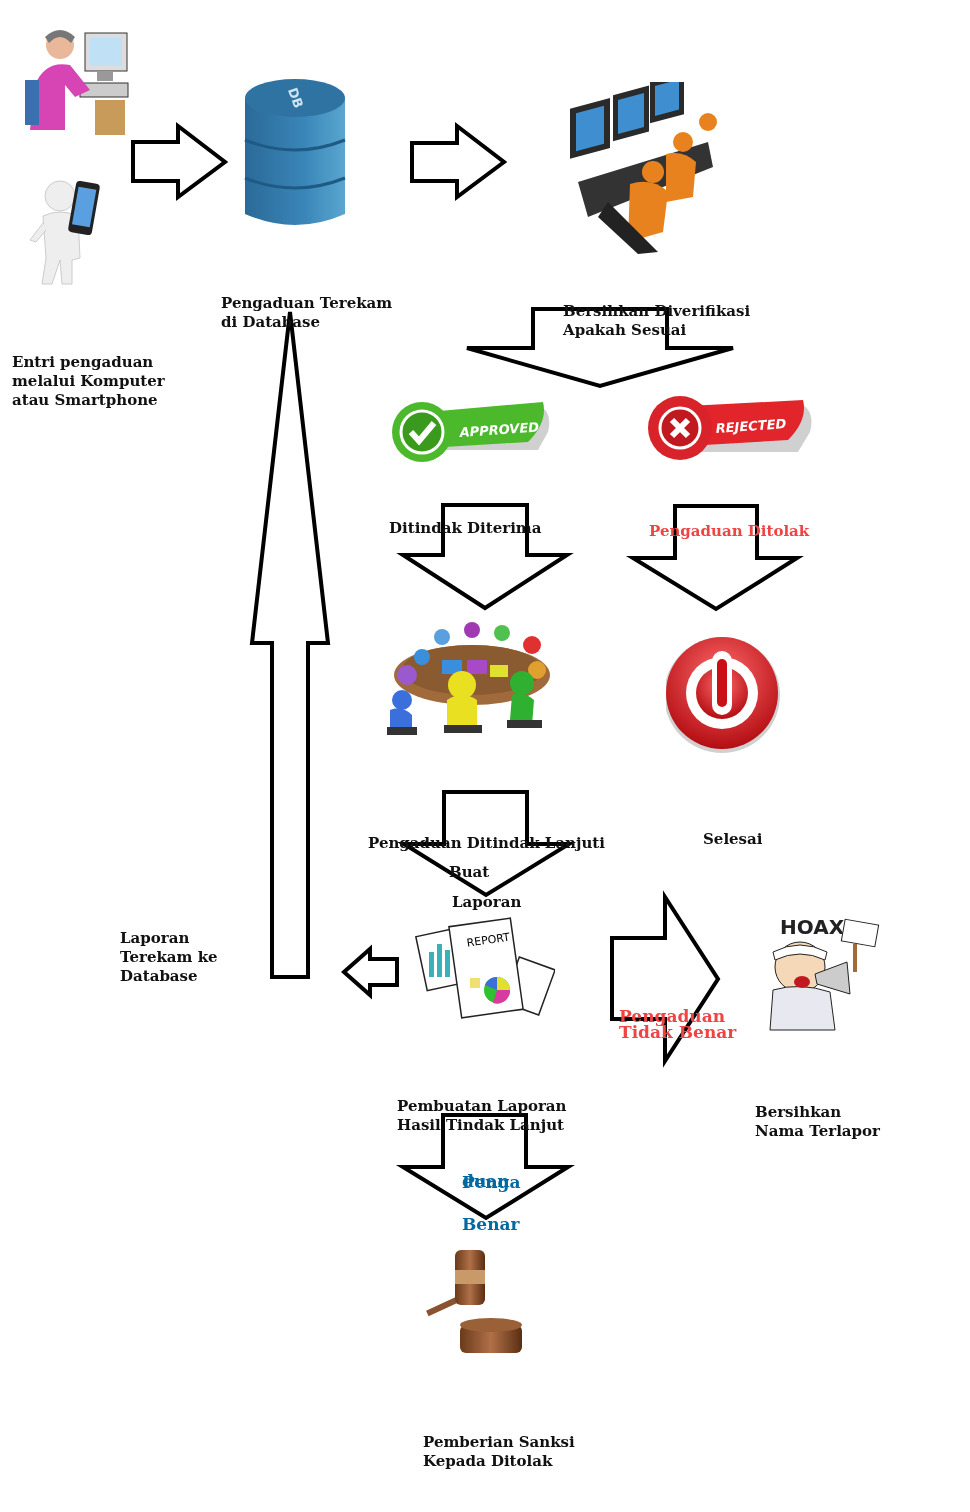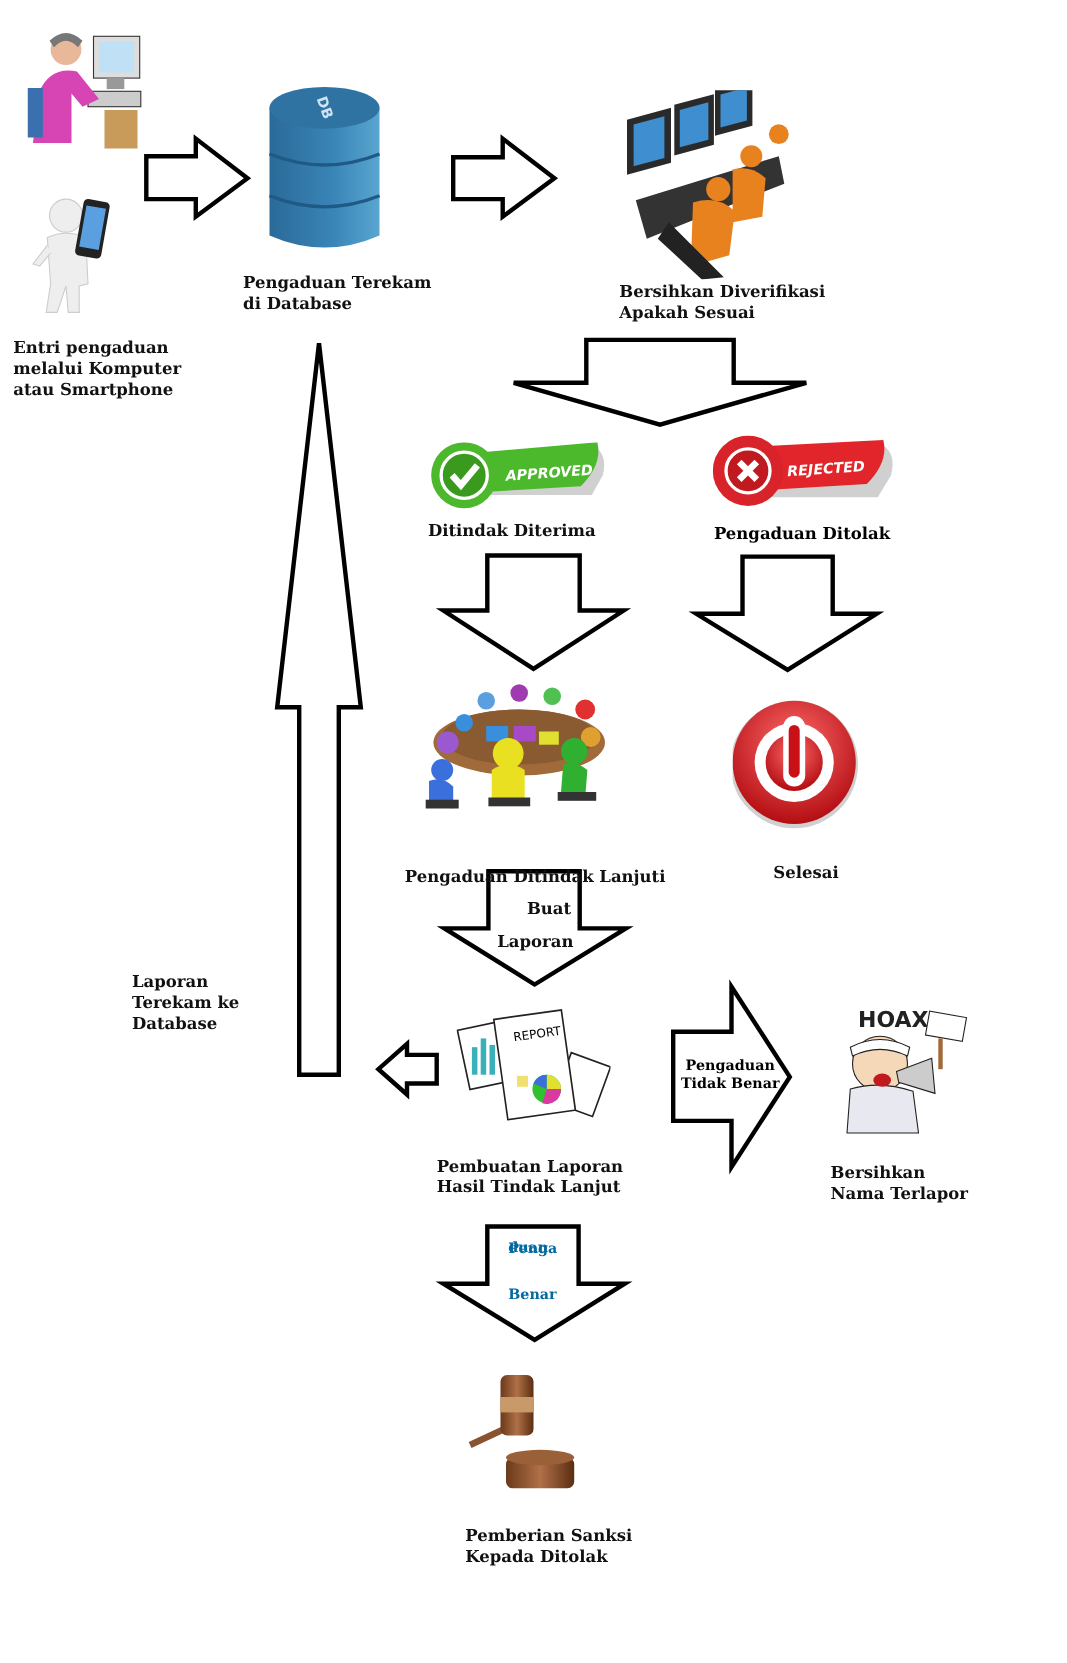--- a/index.html
+++ b/index.html
@@ -1,21 +1,21 @@
 <!DOCTYPE html>
 <html><head>
 <meta charset="utf-8">
 <style>
   html, body { margin:0; padding:0; background:#ffffff; }
   body { width:970px; height:1512px; position:relative; overflow:hidden;
          font-family: "DejaVu Serif", "Liberation Serif", serif; }
-  .label { position:absolute; font-weight:bold; font-size:15px; line-height:19px; color:#111; white-space:pre-line; }
-  .red { color:#000000; }
+  .label { position:absolute; font-weight:bold; font-size:15px; line-height:19px; color:#111; white-space:pre-line;margin-top:46px; }
+  .red { color:#ef4444; }
   .green { color:#0369a1; }
-  .small { font-size:13px; line-height:16px;text-align:center; }
+  .small { font-size:17px; line-height:16px; }
   svg.layer { position:absolute; left:0; top:0; }
   .ic { position:absolute; }
 </style>
 </head>
 <body>
 
 <svg class="layer" width="970" height="1512">
   <g fill="#fff" stroke="#000" stroke-width="4" stroke-linejoin="miter">
     <polygon points="133,142 178,142 178,126 225,162 178,197 178,181 133,181"></polygon>
     <polygon points="412,143 457,143 457,126 504,162 457,197 457,181 412,181"></polygon>
@@ -187,21 +187,21 @@
 melalui Komputer
 atau Smartphone</div>
 <div class="label" style="left:221px;top:248px">Pengaduan Terekam
 di Database</div>
 <div class="label" style="left:563px;top:256px">Bersihkan Diverifikasi
 Apakah Sesuai</div>
 <div class="label" style="left:389px;top:473px">Ditindak Diterima</div>
 <div class="label red" style="left:649px;top:476px">Pengaduan Ditolak</div>
 <div class="label" style="left:368px;top:788px">Pengaduan Ditindak Lanjuti</div>
 <div class="label" style="left:703px;top:784px">Selesai</div>
-<div class="label" style="left:479px;top:817px">Buat</div>
+<div class="label" style="left:449px;top:817px">Buat</div>
 <div class="label" style="left:452px;top:847px">Laporan</div>
 <div class="label" style="left:120px;top:883px">Laporan
 Terekam ke
 Database</div>
 <div class="label red small" style="left:619px;top:962px">Pengaduan
 Tidak Benar</div>
 <div class="label" style="left:397px;top:1051px">Pembuatan Laporan
 Hasil Tindak Lanjut</div>
 <div class="label" style="left:755px;top:1057px">Bersihkan
 Nama Terlapor</div>

